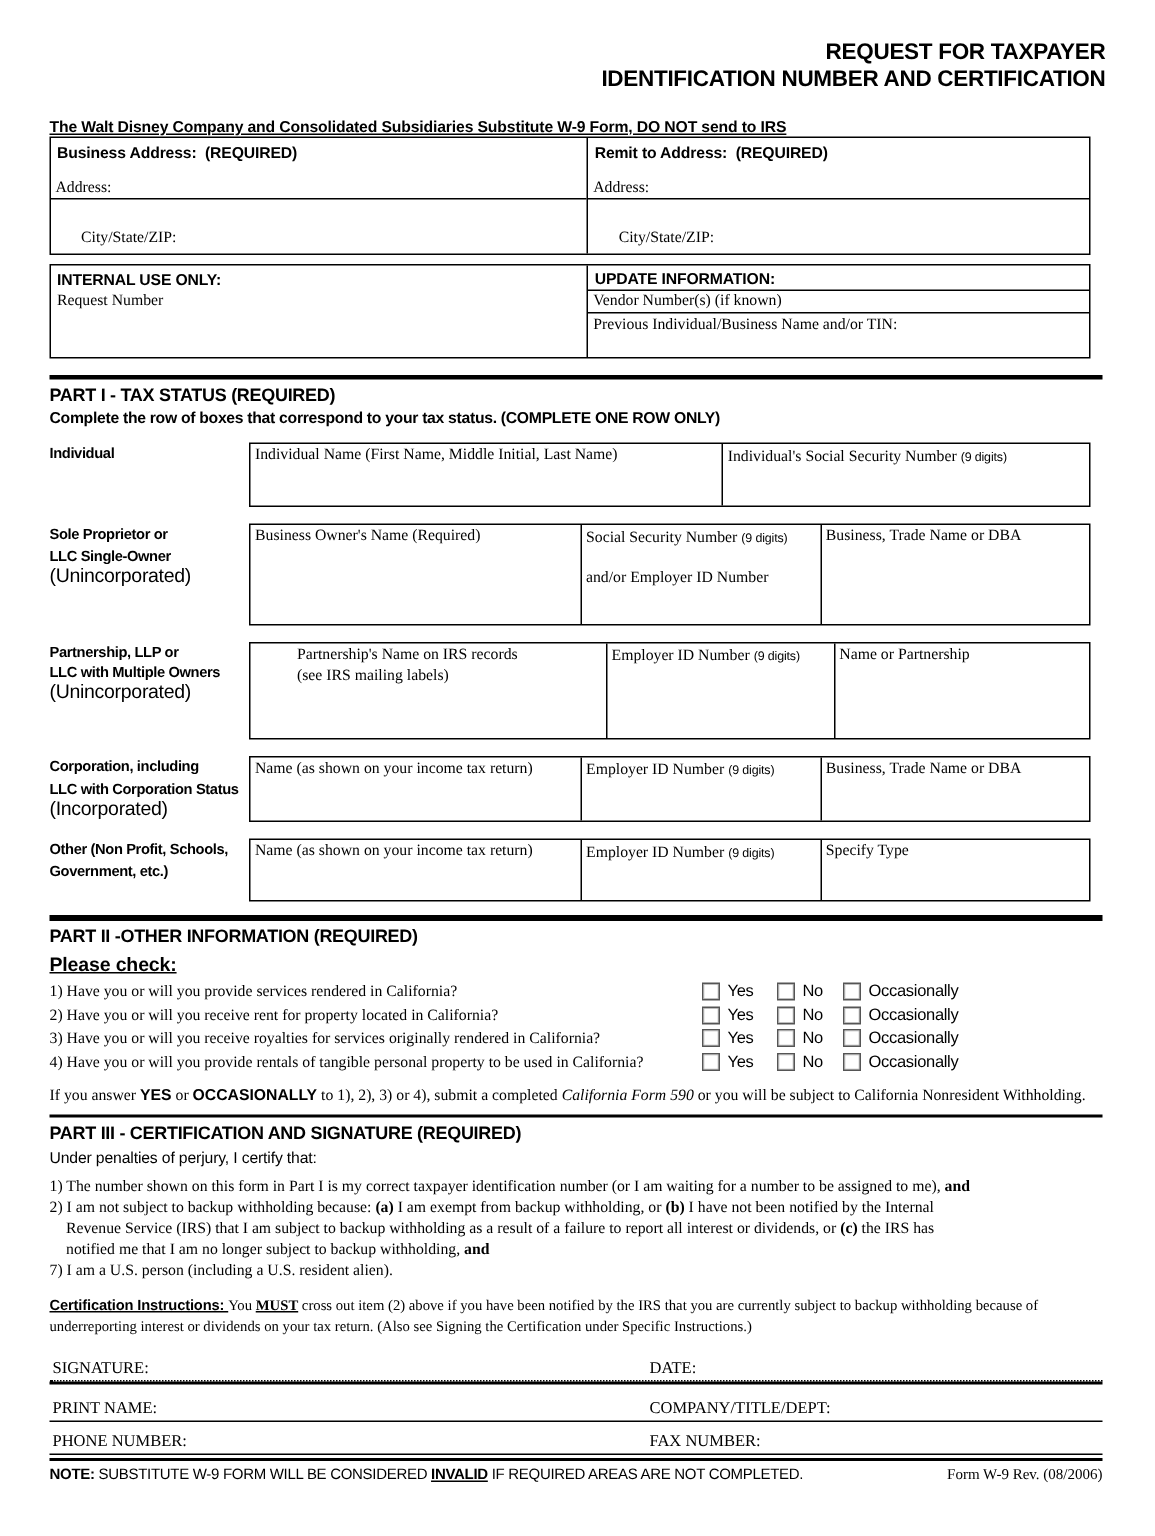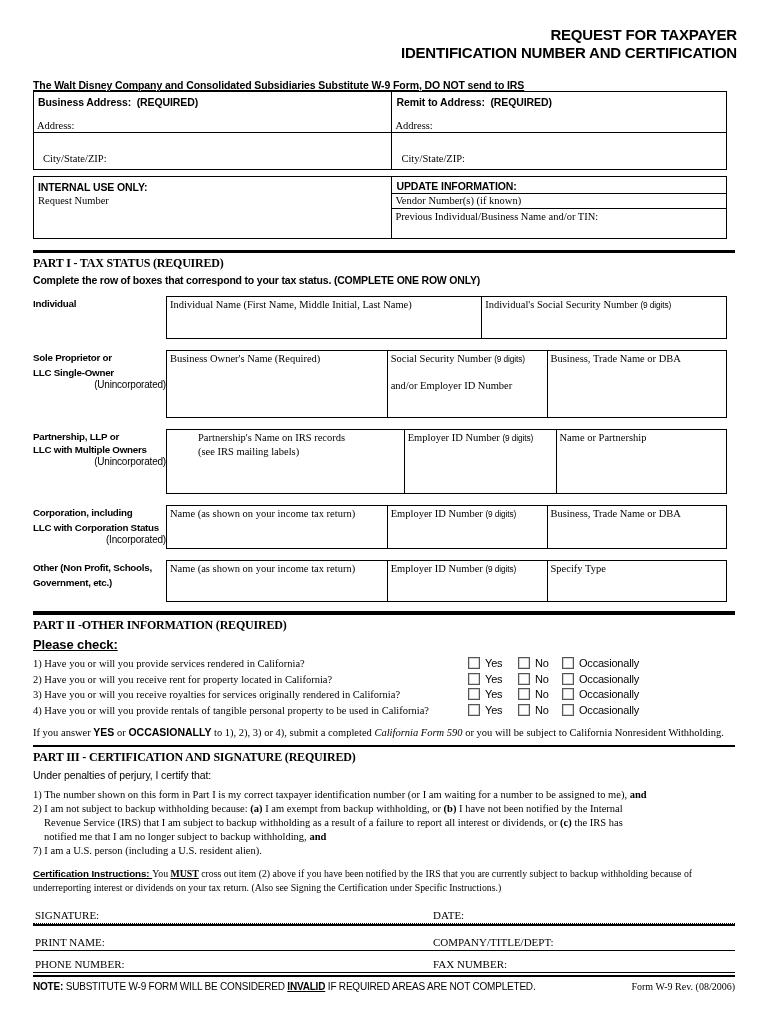--- a/index.html
+++ b/index.html
@@ -16,43 +16,43 @@
 
   
   .twobox{border:1.5px solid #000;display:flex;width:694px;box-sizing:border-box;}
   .twobox .col{box-sizing:border-box;}
   .twobox .col.left{width:51.8%;border-right:1px solid #000;}
   .twobox .col.right{width:48.2%;}
   .boxtitle{font-family:"Liberation Sans",sans-serif;font-weight:bold;font-size:10.5px;padding:4px 0 0 4px;letter-spacing:-0.1px;}
   .addr-top{height:40px;border-bottom:1px solid #000;position:relative;}
   .addr-label{position:absolute;left:3px;bottom:1px;font-size:10.5px;}
   .addr-bot{height:36px;position:relative;}
-  .city-label{position:absolute;left:9px;bottom:5px;font-size:10.5px;}
+  .city-label{position:absolute;left:20px;bottom:5px;font-size:10.5px;}
 
   .infobox{margin-top:6px;}
   .infobox .col{position:relative;height:61px;}
   .req-label{position:absolute;left:4px;top:18px;font-size:10.5px;}
   .upd-row1{height:16px;border-bottom:1px solid #000;}
   .upd-row2{height:14px;border-bottom:1px solid #000;font-size:10.5px;padding-left:3px;line-height:14px;}
   .upd-row3{font-size:10.5px;padding:2px 0 0 3px;}
 
   
   .bar{background:#000;width:702px;}
   .p1bar{height:3px;margin-top:11px;}
   .p2bar{height:4px;margin-top:9px;}
   .p3bar{height:2.5px;margin-top:7px;}
-  .part-title{font-family:Liberation Serif, serif;font-weight:bold;font-size:12px;margin-top:3px;letter-spacing:-0.2px;}
+  .part-title{font-family:Liberation Sans, sans-serif;font-weight:bold;font-size:12px;margin-top:3px;letter-spacing:-0.2px;}
   .part-sub{font-family:"Liberation Sans",sans-serif;font-weight:bold;font-size:10.5px;margin-top:3px;letter-spacing:-0.2px;}
 
   
   .p1rows{margin-top:10px;}
   .p1row{display:flex;align-items:flex-start;}
   .p1row + .p1row{margin-top:11px;}
   .p1label{width:133px;flex:0 0 133px;font-family:"Liberation Sans",sans-serif;font-weight:bold;font-size:9.8px;line-height:12.5px;padding-top:2px;letter-spacing:-0.25px;white-space:nowrap;}
-  .p1label .note{font-weight:normal;font-size:10px;letter-spacing:-0.2px;display:block;text-align:right;}
+  .p1label .note{font-weight:normal;font-size:13px;letter-spacing:-0.2px;display:block;}
   .p1label .lbl2{display:block;margin-top:2px;}
   .p1table{display:flex;width:561px;border:1px solid #000;box-sizing:border-box;background:#fff;}
   .cell{box-sizing:border-box;padding:2px 3px 0 3px;font-size:10.5px;line-height:12.5px;}
   .cell + .cell{border-left:1px solid #000;}
   .digits{font-family:"Liberation Sans",sans-serif;font-size:8.3px;letter-spacing:-0.1px;}
   .cell .line2{margin-top:1px;font-size:10.5px;}
   .cell .gap2{margin-top:14px;}
   .cols2 .cell:nth-child(1){width:56.2%;}
   .cols2 .cell:nth-child(2){width:43.8%;}
   .cols3 .cell:nth-child(1){width:39.3%;}

